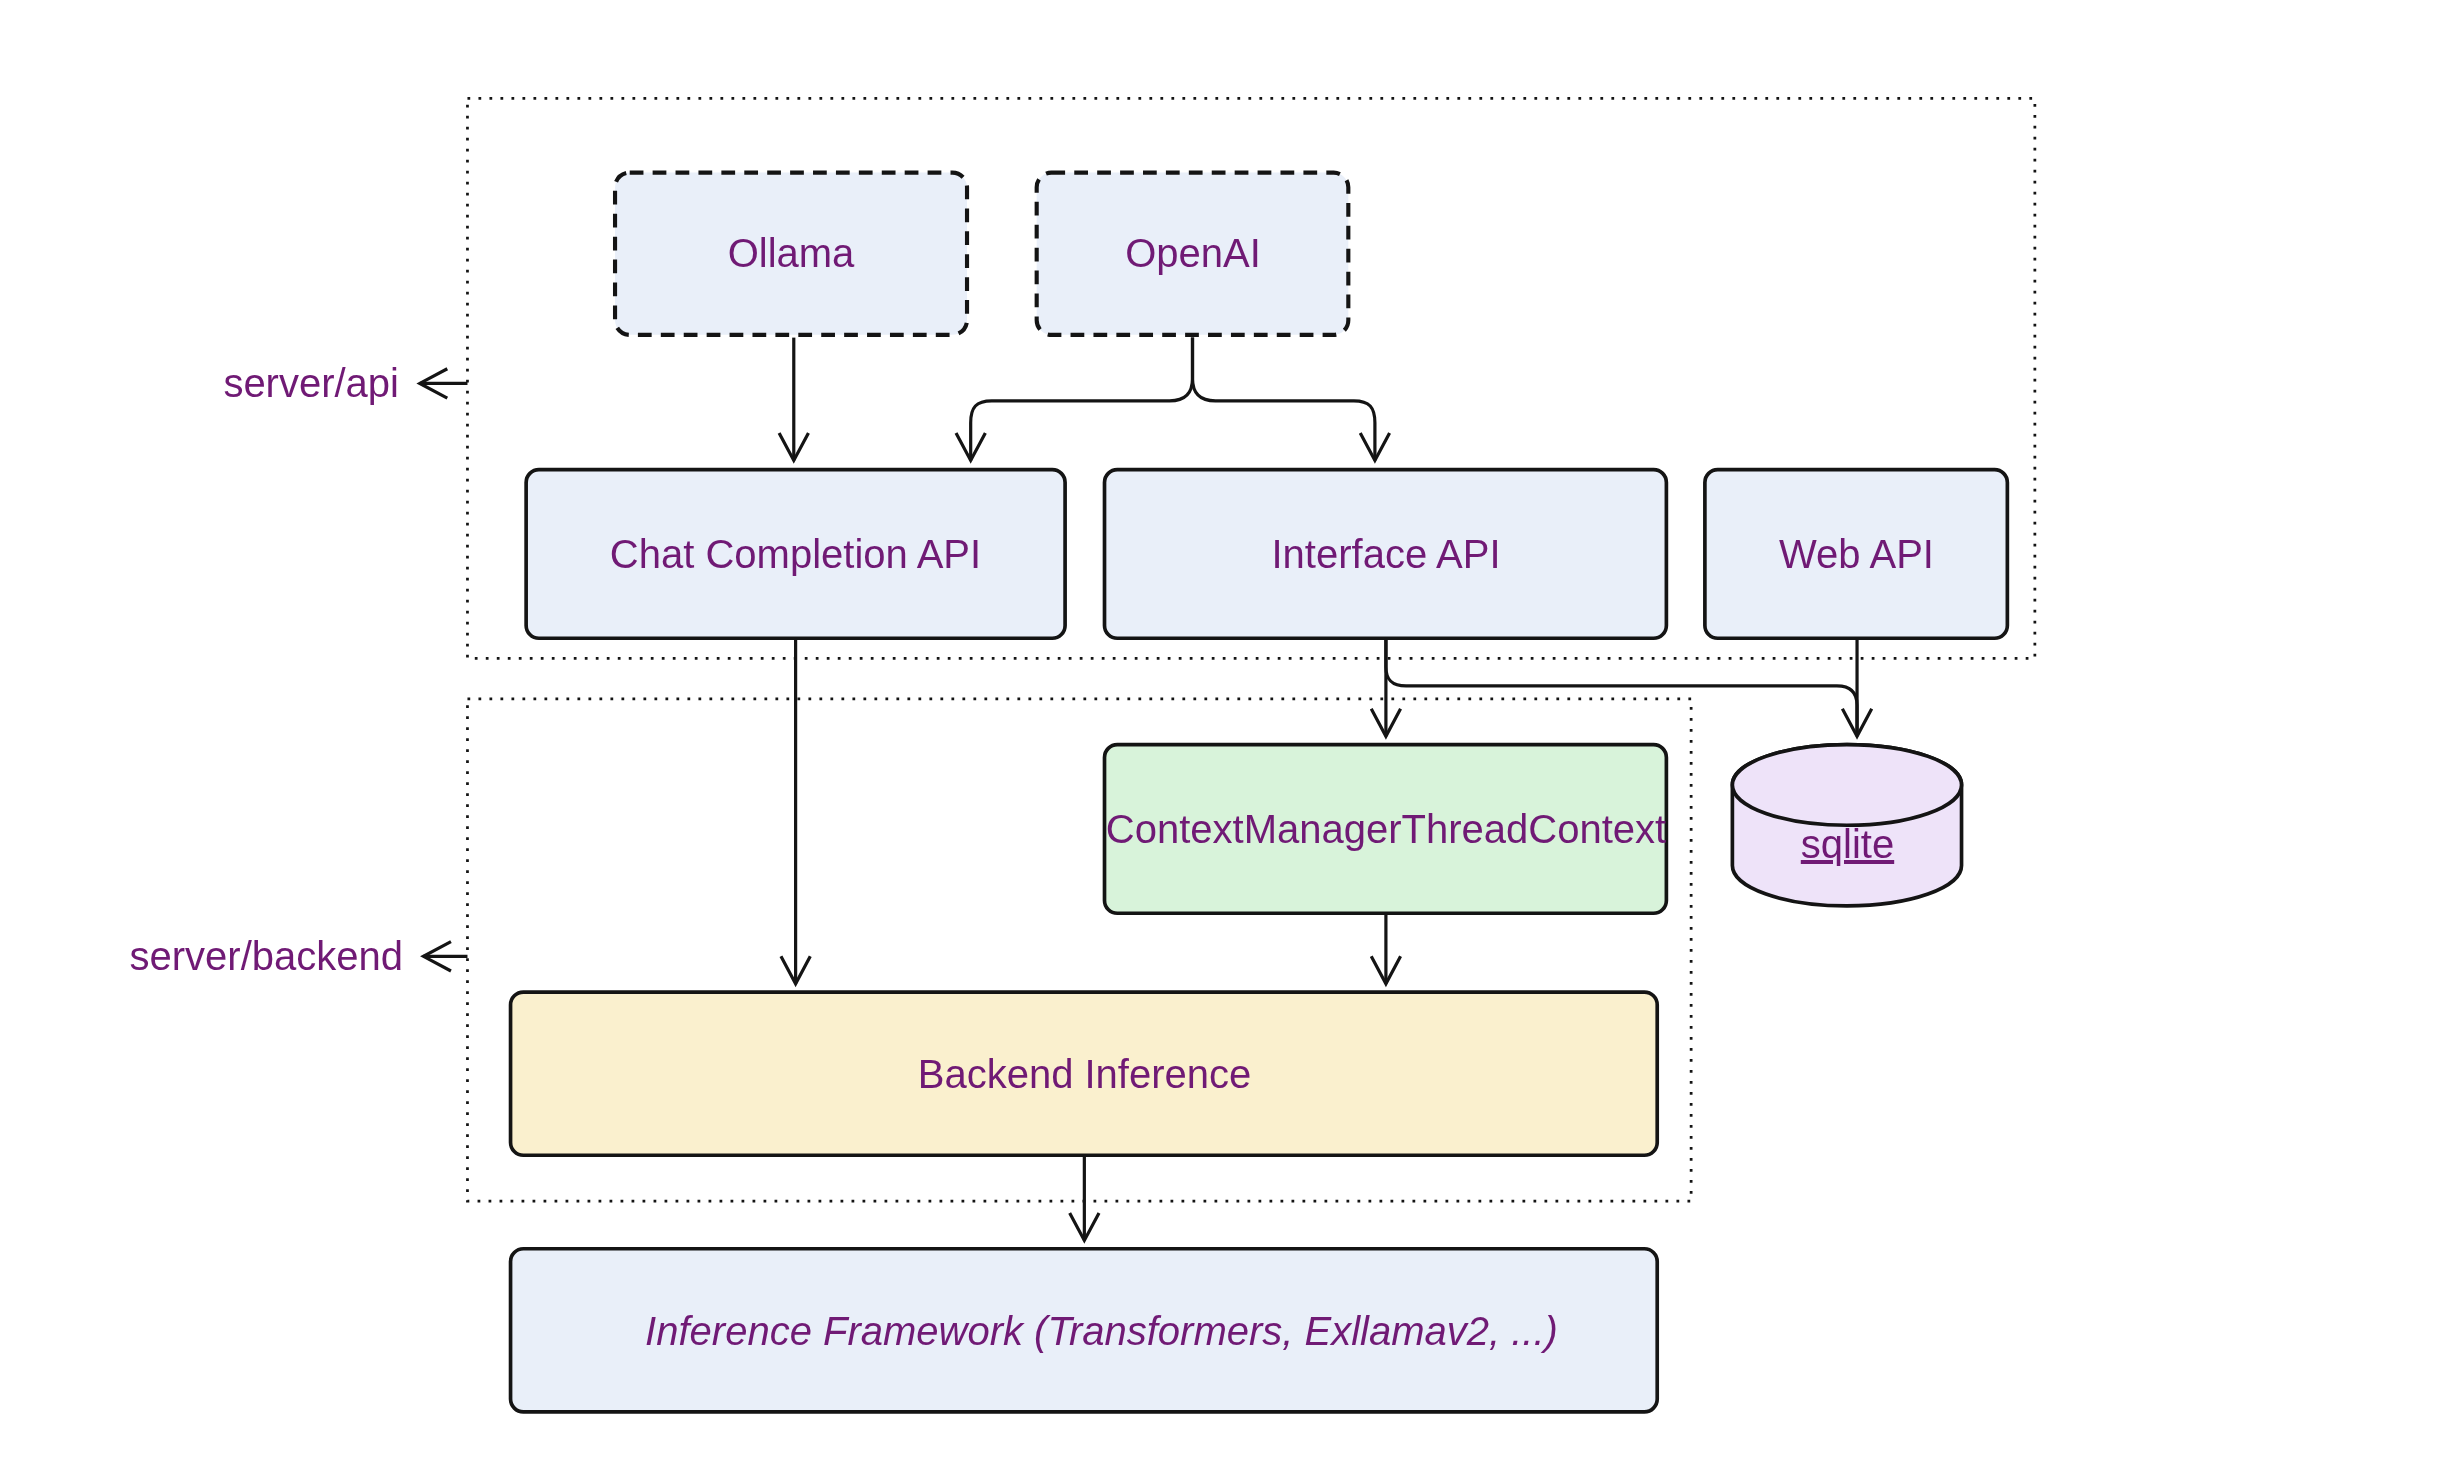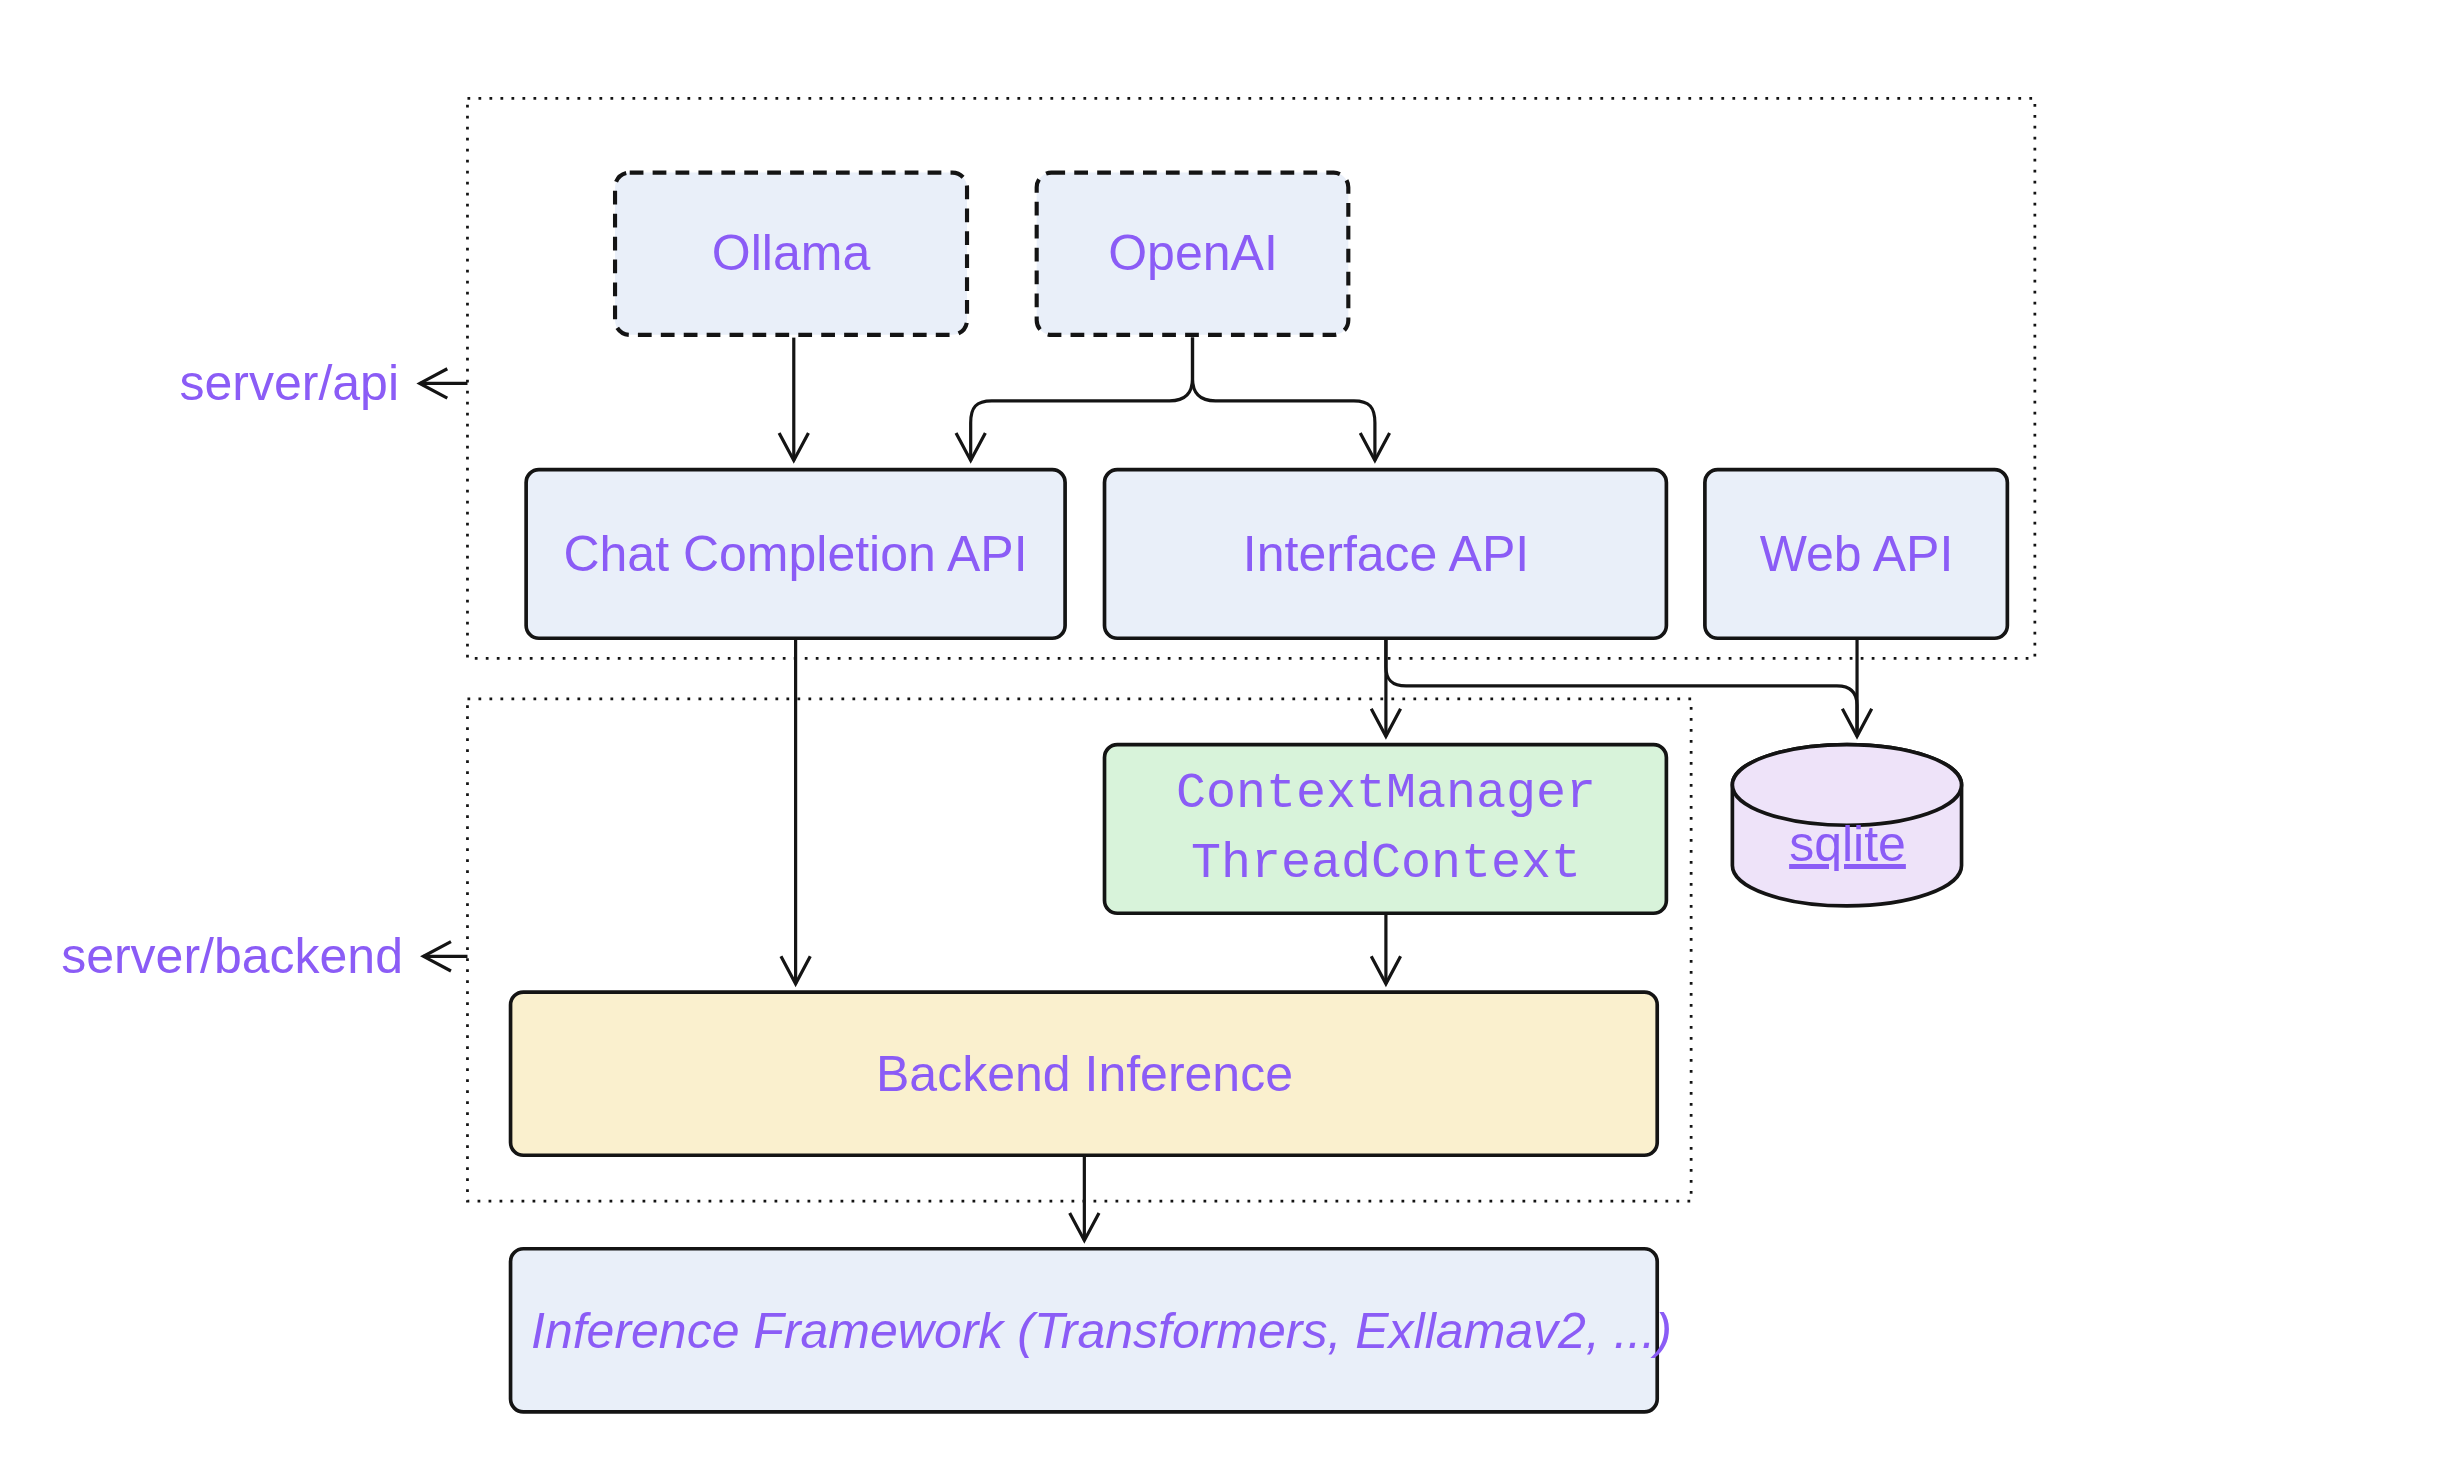--- a/index.html
+++ b/index.html
@@ -13,26 +13,26 @@
   }
   .stage svg{position:absolute;left:0;top:0;}
   
   .grp{fill:none;stroke:#141414;stroke-width:3;stroke-dasharray:3 9;}
   .node{stroke:#141414;stroke-width:4;}
   .node.dashed{stroke-width:4.5;stroke-dasharray:15 10;}
   .edge{fill:none;stroke:#141414;stroke-width:3.5;}
   
   .lbl{
     position:absolute;display:flex;align-items:center;justify-content:center;
-    text-align:center;font-size:50px;line-height:1.4;color:#8b5cf6;
+    text-align:center;font-size:40px;line-height:1.4;color:#701a75;
     pointer-events:none;white-space:nowrap;
   }
   .lbl.right{justify-content:flex-end;text-align:left;}
   .lbl.left{justify-content:flex-start;text-align:left;}
-  .lbl.twoline{flex-direction:column;font-family:Liberation Mono, monospace;}
+  .lbl.twoline{flex-direction:row;}
 </style>
 </head>
 <body>
 
 <div class="stage">
 
   <svg width="2462" height="1480" viewBox="0 0 2686 1614">
     <defs>
       <marker id="arrow" markerUnits="userSpaceOnUse" markerWidth="46" markerHeight="46" refX="38" refY="23" orient="auto">
         <path d="M8,7 L38,23 L8,39" fill="none" stroke="#141414" stroke-width="3.5"></path>

